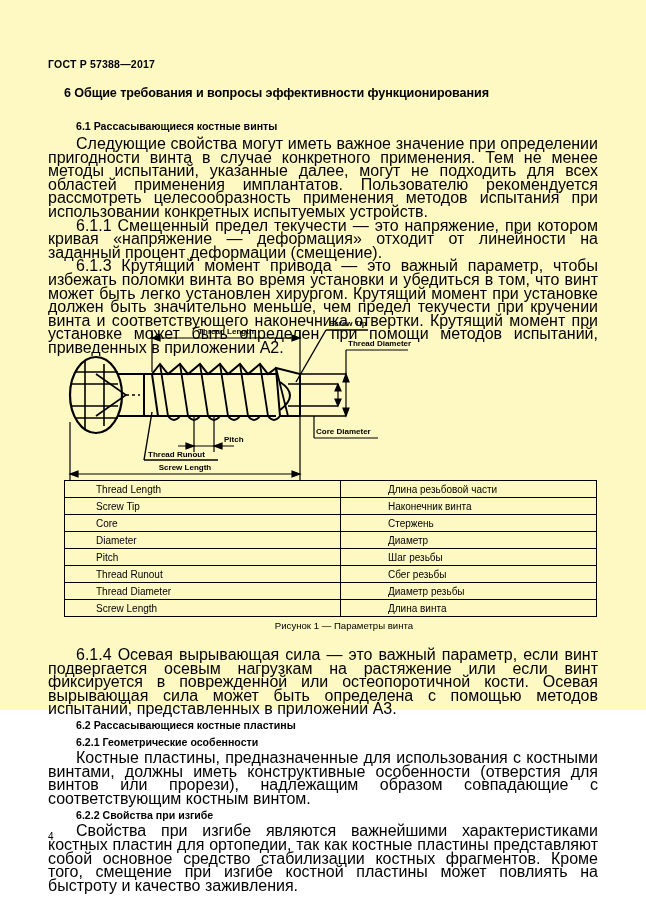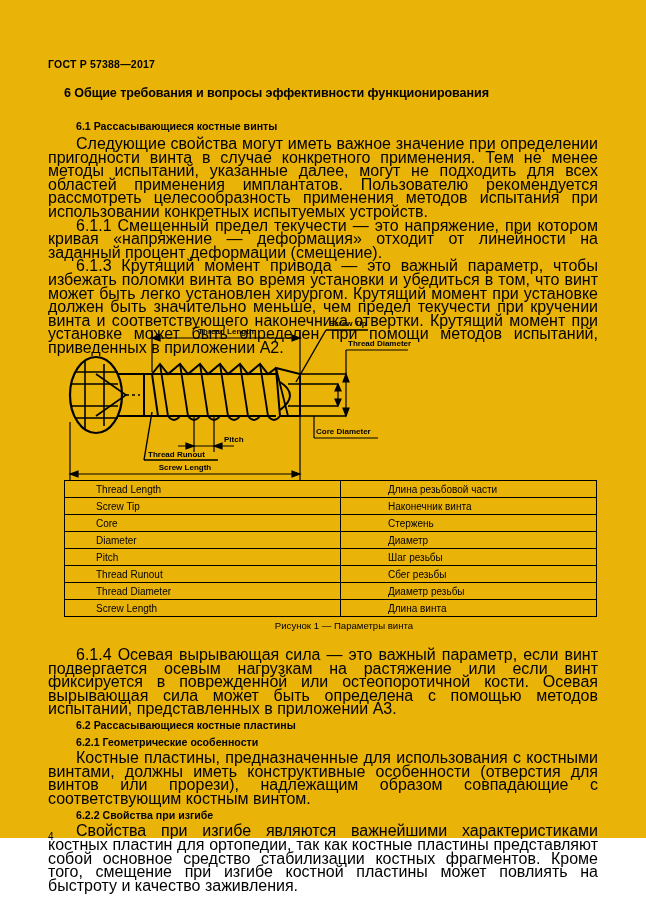--- a/index.html
+++ b/index.html
@@ -12,22 +12,22 @@
     height: 913px;
     position: relative;
     font-family: "Liberation Sans", sans-serif;
     color: #000000;
     overflow: hidden;
   }
   .page {
     position: absolute;
     left: 0; top: 0;
     width: 646px;
-    height: 838px;
-    background: #eab308;
+    height: 710px;
+    background: #fef9c3;
   }
 
   
   .doc-header {
     position: absolute;
     left: 48px;
     top: 58px;
     font-size: 10.5px;
     font-weight: bold;
     letter-spacing: 0.2px;

